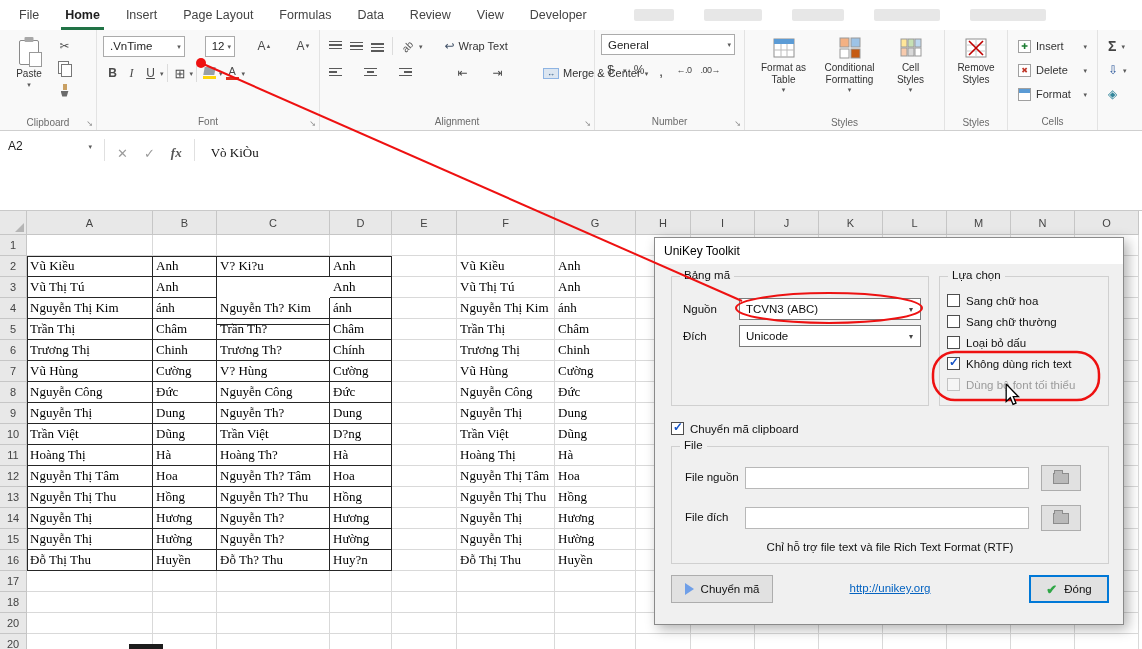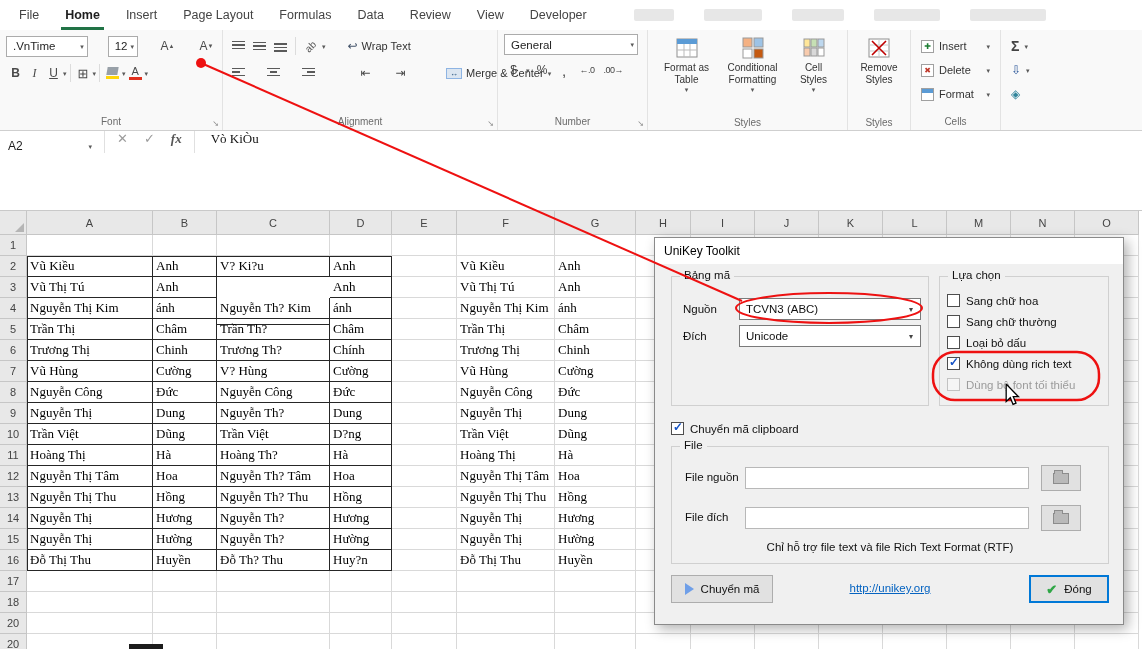--- a/index.html
+++ b/index.html
@@ -80,21 +80,21 @@
   .cico { width:13px; height:13px; border:1px solid #a0a0a0; background:#fff; font-size:8px; display:flex; align-items:center; justify-content:center; flex:0 0 auto; }
   .cico.ins::before { content:"✚"; color:#1e7e34; }
   .cico.del::before { content:"✖"; color:#c0392b; }
   .cico.fmt { background:linear-gradient(#5b9bd5 0 4px, #fff 4px); }
   .sigico { font-size:14px; color:#444; font-weight:bold; }
   .fillarrow::before { content:"⇩"; color:#2b579a; font-size:12px; }
   .clearic::before { content:"◈"; color:#31859b; font-size:12px; }
 
   
   .fbar { position:absolute; top:131px; left:0; width:1142px; height:80px; background:#fff; border-bottom:1px solid #c9c9c9; }
-  .fb-row { display:flex; align-items:flex-start; height:30px; }
+  .fb-row { display:flex; align-items:flex-end; height:30px; }
   .namebox { width:100px; height:30px; display:flex; align-items:center; padding:0 8px; font-size:12px; color:#1e1e1e; }
   .namebox span:first-child { flex:1; }
   .fb-sep { width:1px; height:22px; background:#e0e0e0; margin:0 4px; }
   .fbicon { padding:0 8px; color:#9b9b9b; font-size:13px; cursor:default; }
   .fbicon.fx { font-family:"Liberation Serif",serif; font-style:italic; font-weight:bold; color:#555; }
   .fvalue { font-family:"Liberation Serif",serif; font-size:13px; color:#111; padding-left:12px; }
 
   
   .grid { position:absolute; top:211px; left:0; width:1142px; height:438px; overflow:hidden; background:#fff; }
   .colhdr { display:flex; height:24px; }
@@ -163,20 +163,42 @@
     <span class="redact" style="width:40px"></span>
     <span class="redact" style="width:58px"></span>
     <span class="redact" style="width:52px"></span>
     <span class="redact" style="width:66px"></span>
     <span class="redact" style="width:76px"></span>
   </div>
 </div>
 
 <div class="ribbon">
 
+  <div class="rgroup" style="width:97px">
+    <div class="rgbody">
+      <div class="bigbtn" style="width:46px">
+        <span class="clipic"></span>
+        <span class="blabel">Paste</span>
+        <span class="caret"></span>
+      </div>
+      <div class="vstack">
+        <span class="sbtn cutic"></span>
+        <span class="sbtn">
+            <span class="copyic"></span>
+          </span>
+        <span class="sbtn">
+            <span class="paintic"></span>
+          </span>
+      </div>
+    </div>
+    <div class="rglabel">
+      <span>Clipboard</span>
+      <span class="launcher"></span>
+    </div>
+  </div>
 
   <div class="rgroup" style="width:223px">
     <div class="rgbody colflex">
       <div class="frow" style="gap:20px">
         <div class="combo" style="width:122px">
           <span class="combo-val">.VnTime</span>
           <span class="caret"></span>
         </div>
         <div class="combo" style="width:40px">
           <span class="combo-val">12</span>

